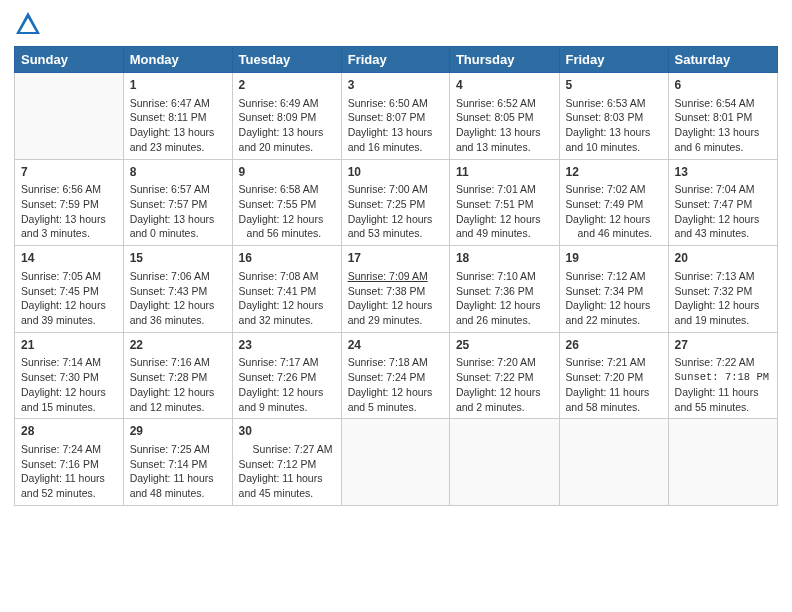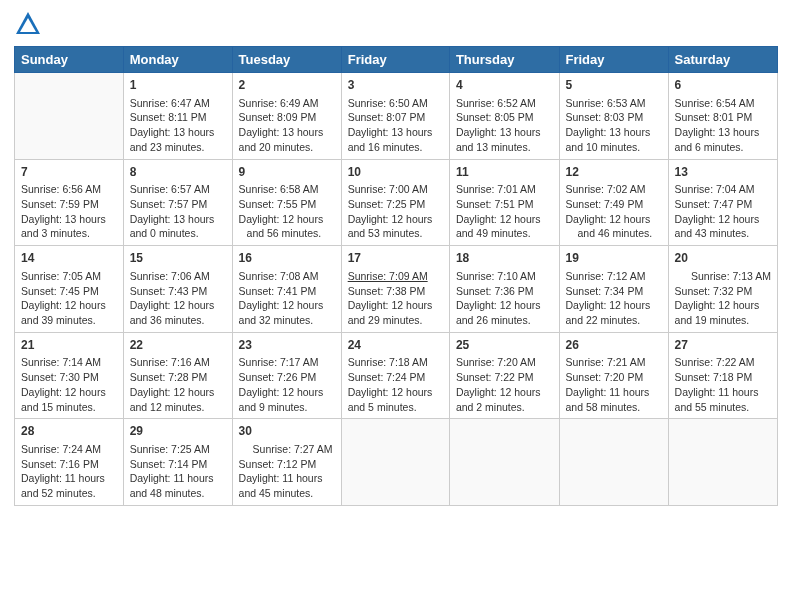--- a/index.html
+++ b/index.html
@@ -261,21 +261,21 @@
           </td>
           <td>
             <span class="day-num">19</span>
             <span style="display: block;">Sunrise: 7:12 AM</span>
             <span style="display: block;">Sunset: 7:34 PM</span>
             <span style="display: block;">Daylight: 12 hours</span>
             <span style="display: block;">and 22 minutes.</span>
           </td>
           <td>
             <span class="day-num">20</span>
-            <span style="display: block; text-align: right;">Sunrise: 7:13 AM</span>
+            <span style="display: block;">Sunrise: 7:13 AM</span>
             <span style="display: block;">Sunset: 7:32 PM</span>
             <span style="display: block;">Daylight: 12 hours</span>
             <span style="display: block;">and 19 minutes.</span>
           </td>
         </tr>
         <tr>
           <td>
             <span class="day-num">21</span>
             <span style="display: block;">Sunrise: 7:14 AM</span>
             <span style="display: block;">Sunset: 7:30 PM</span>
@@ -313,21 +313,21 @@
           <td>
             <span class="day-num">26</span>
             <span style="display: block;">Sunrise: 7:21 AM</span>
             <span style="display: block;">Sunset: 7:20 PM</span>
             <span style="display: block;">Daylight: 11 hours</span>
             <span style="display: block;">and 58 minutes.</span>
           </td>
           <td>
             <span class="day-num">27</span>
             <span style="display: block;">Sunrise: 7:22 AM</span>
-            <span style="display: block;">Sunset: 7:18 PM</span>
+            <span style="display: block; font-family: Liberation Mono, monospace;">Sunset: 7:18 PM</span>
             <span style="display: block;">Daylight: 11 hours</span>
             <span style="display: block;">and 55 minutes.</span>
           </td>
         </tr>
         <tr>
           <td>
             <span class="day-num">28</span>
             <span style="display: block;">Sunrise: 7:24 AM</span>
             <span style="display: block;">Sunset: 7:16 PM</span>
             <span style="display: block;">Daylight: 11 hours</span>

